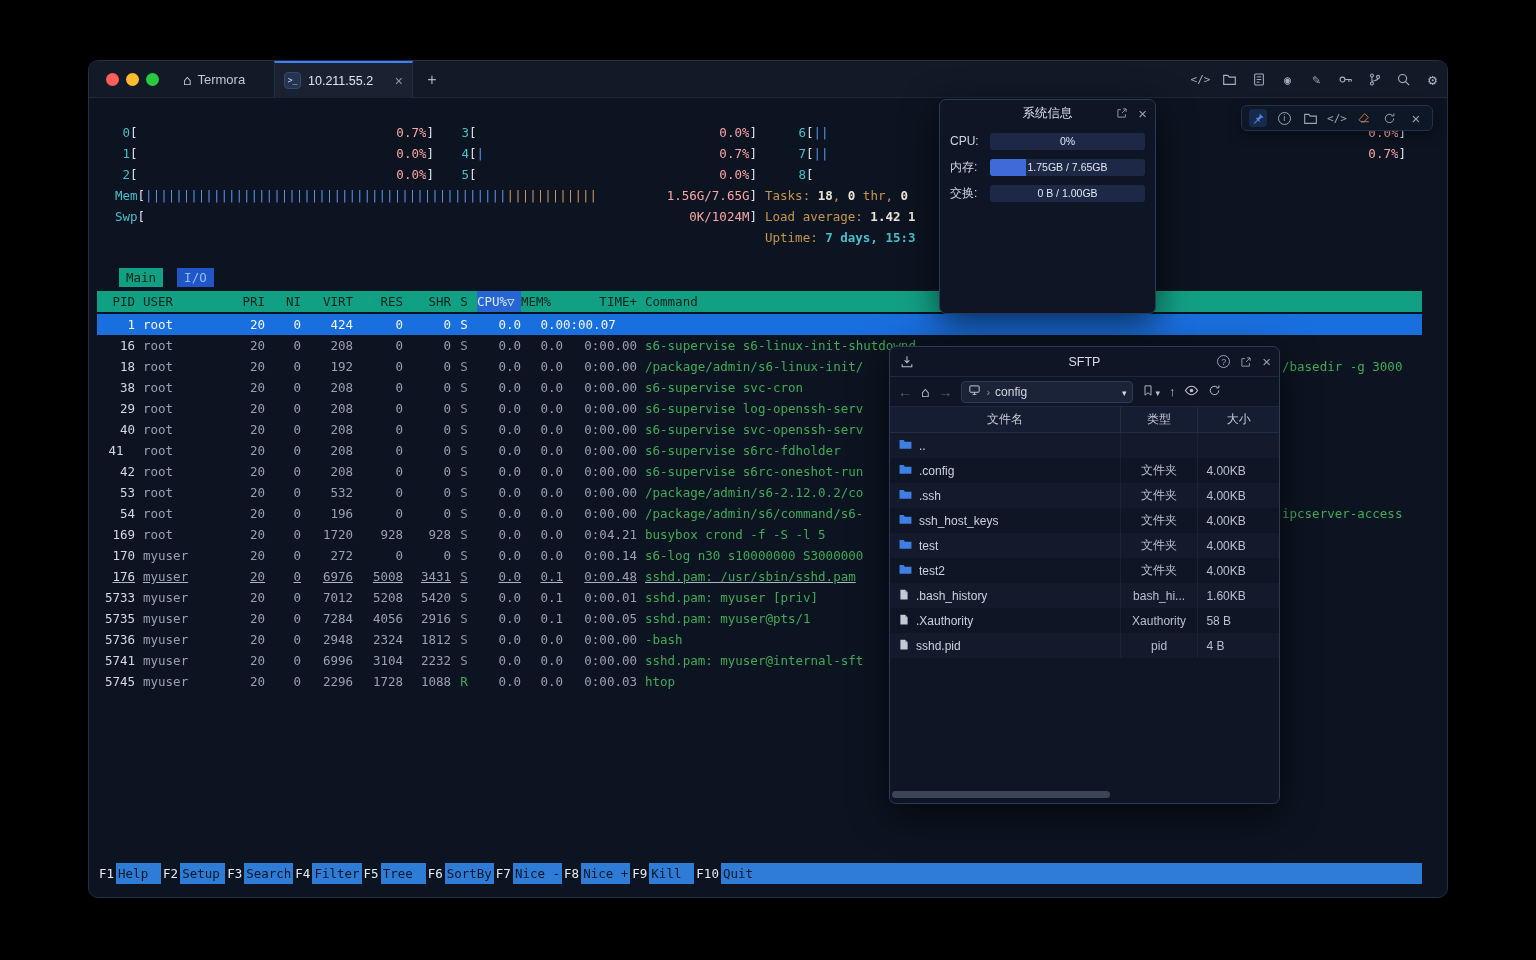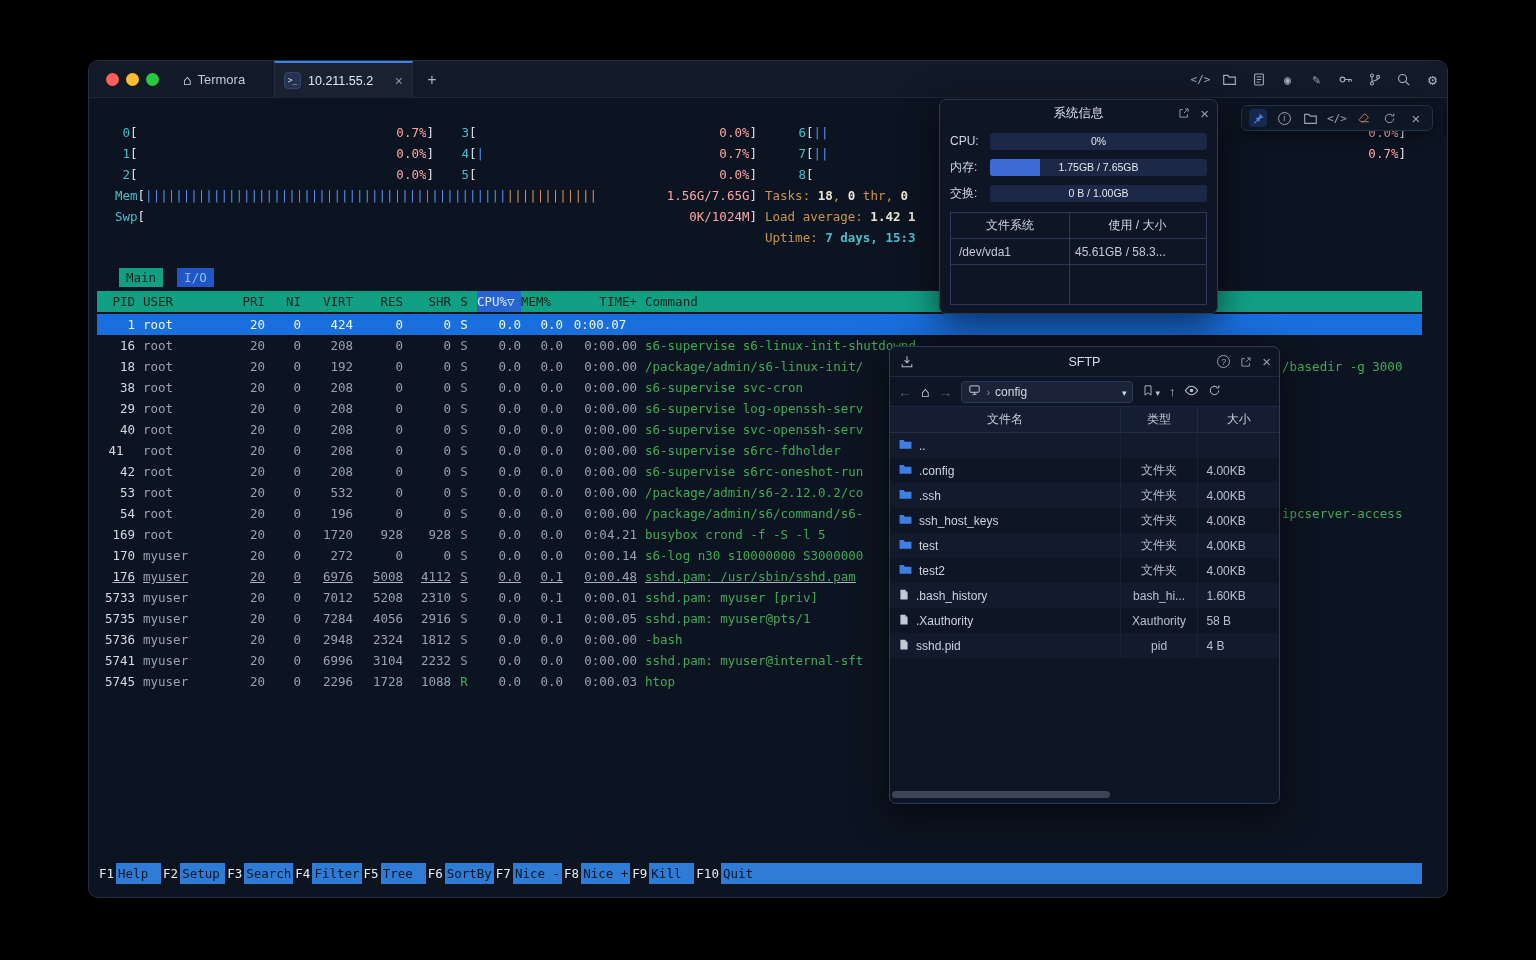--- a/index.html
+++ b/index.html
@@ -62,21 +62,21 @@
     display:flex;line-height:21px}
   .fk{background:var(--term_bg);color:#e7ecf4;padding:0 2px}
   .fl{color:#05172c;min-width:45px;padding:0 2px}
   
   .panel{position:absolute;background:var(--panel_bg);border:1px solid var(--panel_border);border-radius:7px;
     box-shadow:0 10px 36px rgba(0,0,0,.6);color:#c7cedb;z-index:40}
   .p-head{position:relative;height:26px;display:flex;align-items:center;justify-content:center;
     font-size:12.5px;color:#dde2ec}
   .p-actions{position:absolute;right:8px;top:0;height:100%;display:flex;align-items:center;gap:10px;color:#97a1b3}
   .p-actions .pa{display:flex;align-items:center;justify-content:center}
-  #sysinfo{left:850px;top:38px;width:279px;height:215px}
+  #sysinfo{left:850px;top:38px;width:217px;height:215px}
   #sirows{position:absolute;left:10px;right:10px;top:28px}
   .si-row{display:flex;align-items:center;height:26px}
   .si-label{width:40px;font-size:12px;color:#cfd6e2}
   .si-bar{flex:1;height:17px;background:#1c2845;border-radius:3px;position:relative;overflow:hidden}
   .si-fill{position:absolute;left:0;top:0;bottom:0;background:#3d6bd8}
   .si-text{position:absolute;inset:0;display:flex;align-items:center;justify-content:center;
     font-size:10.5px;color:#e2e7f0}
   #sitable{position:absolute;left:10px;right:10px;top:112px;bottom:8px;border:1px solid var(--panel_border)}
   .sit-vline{position:absolute;left:118px;top:0;bottom:0;width:1px;background:var(--panel_border)}
   .sit-head{display:flex;height:26px;border-bottom:1px solid var(--panel_border);font-size:12px;color:#cfd6e2}
@@ -209,21 +209,21 @@
           <span class="c-pid" style="width: 38px; text-align: right;">1</span>
           <span class="c-user" style="width: 74px; margin-left: 8px; text-align: left;">root</span>
           <span class="c-pri" style="width: 48px; text-align: right;">20</span>
           <span class="c-ni" style="width: 36px; text-align: right;">0</span>
           <span class="c-virt" style="width: 52px; text-align: right;">424</span>
           <span class="c-res" style="width: 50px; text-align: right;">0</span>
           <span class="c-shr" style="width: 48px; text-align: right;">0</span>
           <span class="c-s" style="width: 26px; text-align: center;">S</span>
           <span class="c-cpu" style="width: 44px; text-align: right;">0.0</span>
           <span class="c-mem" style="width: 42px; text-align: right;">0.0</span>
-          <span class="c-time" style="width: 74px; text-align: center;">0:00.07</span>
+          <span class="c-time" style="width: 74px; text-align: left;">0:00.07</span>
         </div>
         <div class="prow" style="top: 21px;">
           <span class="c-pid" style="width: 38px; text-align: right;">16</span>
           <span class="c-user" style="width: 74px; margin-left: 8px; text-align: left;">root</span>
           <span class="c-pri" style="width: 48px; text-align: right;">20</span>
           <span class="c-ni" style="width: 36px; text-align: right;">0</span>
           <span class="c-virt" style="width: 52px; text-align: right;">208</span>
           <span class="c-res" style="width: 50px; text-align: right;">0</span>
           <span class="c-shr" style="width: 48px; text-align: right;">0</span>
           <span class="c-s" style="width: 26px; text-align: center;">S</span>
@@ -372,35 +372,35 @@
           <span class="c-time" style="width: 74px; text-align: right;">0:00.14</span>
           <span class="c-cmd" style="flex: 1 1 0%; margin-left: 8px; text-align: left;">s6-log n30 s10000000 S3000000</span>
         </div>
         <div class="prow" style="top: 252px; text-decoration: underline;">
           <span class="c-pid" style="width: 38px; text-align: right;">176</span>
           <span class="c-user" style="width: 74px; margin-left: 8px; text-align: left;">myuser</span>
           <span class="c-pri" style="width: 48px; text-align: right;">20</span>
           <span class="c-ni" style="width: 36px; text-align: right;">0</span>
           <span class="c-virt" style="width: 52px; text-align: right;">6976</span>
           <span class="c-res" style="width: 50px; text-align: right;">5008</span>
-          <span class="c-shr" style="width: 48px; text-align: right;">4112</span>
+          <span class="c-shr" style="width: 48px; text-align: right;">3431</span>
           <span class="c-s" style="width: 26px; text-align: center;">S</span>
           <span class="c-cpu" style="width: 44px; text-align: right;">0.0</span>
           <span class="c-mem" style="width: 42px; text-align: right;">0.1</span>
           <span class="c-time" style="width: 74px; text-align: right;">0:00.48</span>
           <span class="c-cmd" style="flex: 1 1 0%; margin-left: 8px; text-align: left;">sshd.pam: /usr/sbin/sshd.pam</span>
         </div>
         <div class="prow" style="top: 273px;">
           <span class="c-pid" style="width: 38px; text-align: right;">5733</span>
           <span class="c-user" style="width: 74px; margin-left: 8px; text-align: left;">myuser</span>
           <span class="c-pri" style="width: 48px; text-align: right;">20</span>
           <span class="c-ni" style="width: 36px; text-align: right;">0</span>
           <span class="c-virt" style="width: 52px; text-align: right;">7012</span>
           <span class="c-res" style="width: 50px; text-align: right;">5208</span>
-          <span class="c-shr" style="width: 48px; text-align: right;">2310</span>
+          <span class="c-shr" style="width: 48px; text-align: right;">5420</span>
           <span class="c-s" style="width: 26px; text-align: center;">S</span>
           <span class="c-cpu" style="width: 44px; text-align: right;">0.0</span>
           <span class="c-mem" style="width: 42px; text-align: right;">0.1</span>
           <span class="c-time" style="width: 74px; text-align: right;">0:00.01</span>
           <span class="c-cmd" style="flex: 1 1 0%; margin-left: 8px; text-align: left;">sshd.pam: myuser [priv]</span>
         </div>
         <div class="prow" style="top: 294px;">
           <span class="c-pid" style="width: 38px; text-align: right;">5735</span>
           <span class="c-user" style="width: 74px; margin-left: 8px; text-align: left;">myuser</span>
           <span class="c-pri" style="width: 48px; text-align: right;">20</span>
@@ -562,31 +562,20 @@
           </span>
         </div>
         <div class="si-row">
           <span class="si-label">交换:</span>
           <span class="si-bar">
             <span class="si-fill" style="width: 0%;"></span>
             <span class="si-text">0 B / 1.00GB</span>
           </span>
         </div>
       </div>
-    <div id="sitable">
-      <div class="sit-vline"></div>
-      <div class="sit-head">
-        <span class="sit-h1">文件系统</span>
-        <span class="sit-h2">使用 / 大小</span>
-      </div>
-      <div class="sit-row">
-        <span class="sit-d1">/dev/vda1</span>
-        <span class="sit-d2">45.61GB / 58.3...</span>
-      </div>
-    </div>
   </div>
 
   <div class="panel" id="sftp">
     <div class="sftp-head">
       <span class="sftp-dl">
           <svg width="14" height="14" viewBox="0 0 16 16">
             <path d="M8 1.5v7M5.2 6L8 8.8 10.8 6" fill="none" stroke="currentColor" stroke-width="1.2"></path>
             <path d="M2.5 10.5v3h11v-3" fill="none" stroke="currentColor" stroke-width="1.2"></path>
           </svg>
         </span>

